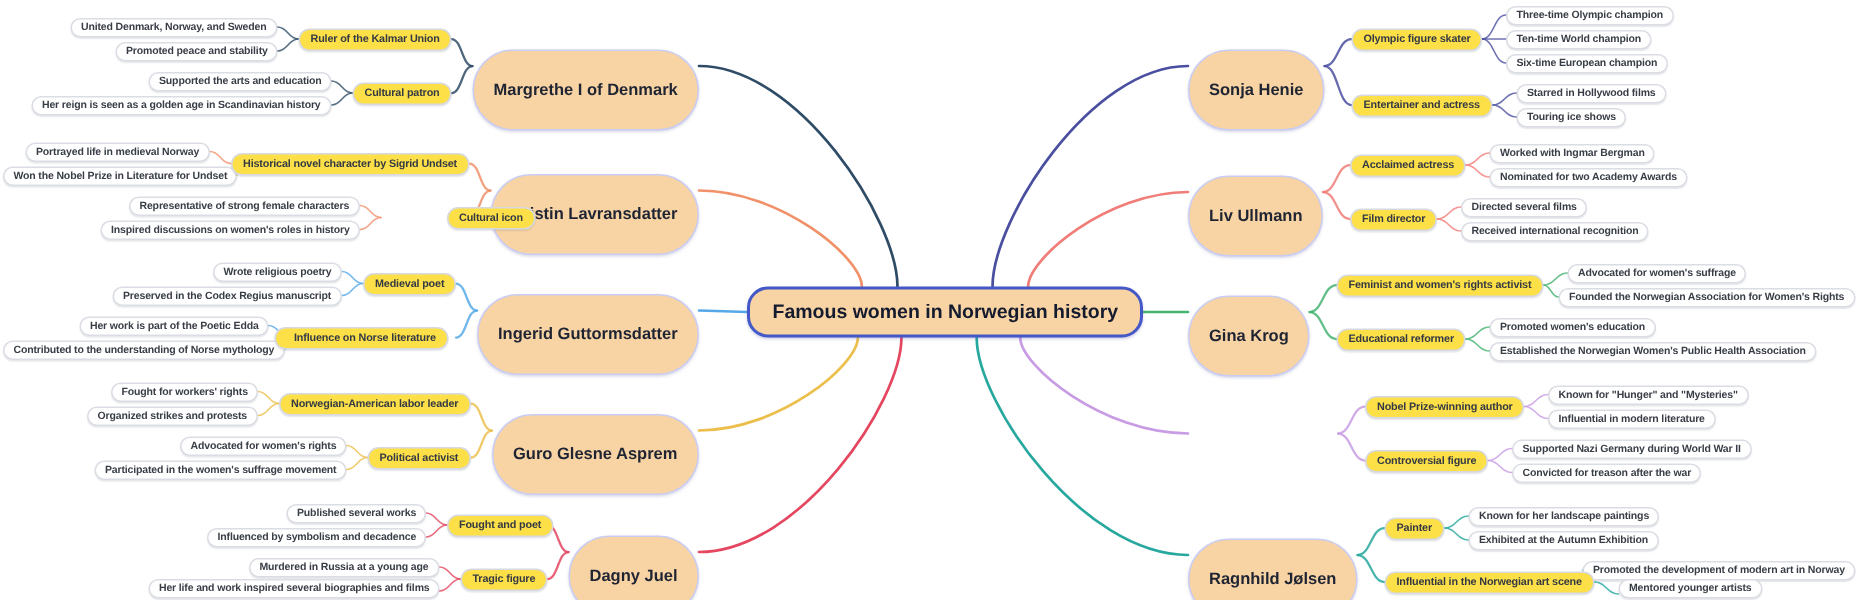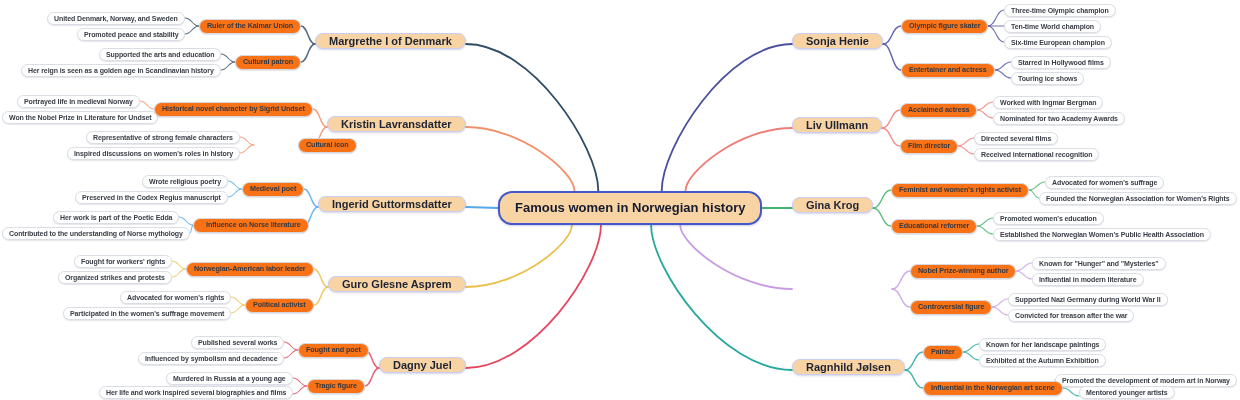--- a/index.html
+++ b/index.html
@@ -12,25 +12,25 @@
     position:absolute;left:0;top:0;box-sizing:border-box;white-space:nowrap;
     z-index:2;
   }
   .leaf{
     font-size:7px;letter-spacing:-0.1px;line-height:9px;padding:1px 6px;
     background:#ffffff;border:1px solid #dadde3;border-radius:8px;
     box-shadow:0 1px 1px rgba(110,115,140,.18);color:#383d46;font-weight:600;
   }
   .topic{
     font-size:7.2px;letter-spacing:-0.1px;line-height:10px;padding:1.5px 7px;
-    background:#f97316;border:1px solid #d6d9e0;border-radius:9px;
+    background:#fde047;border:1px solid #d6d9e0;border-radius:9px;
     box-shadow:0 1px 1px rgba(110,115,140,.18);color:#343944;font-weight:600;
   }
   .person{
-    font-size:11px;font-weight:bold;line-height:14px;padding:0 13px;
+    font-size:11px;font-weight:bold;line-height:14px;padding:19px 13px;
     background:#f8d3a3;border:1.5px solid #c9cdf3;border-radius:999px;
     color:#1f2433;box-shadow:0 1px 2px rgba(100,100,160,.25);
   }
   .root{
     font-size:13px;font-weight:bold;line-height:16px;padding:7px 15px;
     background:#f8d3a3;border:2px solid #4558c8;border-radius:14px;
     color:#151b2e;box-shadow:0 1px 2px rgba(80,90,170,.3);
   }
 </style>
 </head>
@@ -125,21 +125,21 @@
     <div class="node topic" style="left: 154px; top: 101.5px;">Historical novel character by Sigrid Undset</div>
     <div class="node leaf" style="left: 86px; top: 130.5px;">Representative of strong female characters</div>
     <div class="node leaf" style="left: 67px; top: 146.5px;">Inspired discussions on women's roles in history</div>
     <div class="node topic" style="left: 254px; top: 137.5px; margin-left: 44px;">Cultural icon</div>
     <div class="node person" style="left: 318px; top: 196px;">Ingerid Guttormsdatter</div>
     <div class="node leaf" style="left: 142px; top: 174.5px;">Wrote religious poetry</div>
     <div class="node leaf" style="left: 75px; top: 190.5px;">Preserved in the Codex Regius manuscript</div>
     <div class="node topic" style="left: 242px; top: 181.5px;">Medieval poet</div>
     <div class="node leaf" style="left: 53px; top: 210.5px;">Her work is part of the Poetic Edda</div>
     <div class="node leaf" style="left: 2px; top: 226.5px;">Contributed to the understanding of Norse mythology</div>
-    <div class="node topic" style="left: 193px; top: 217.5px; padding-left: 12px;">Influence on Norse literature</div>
+    <div class="node topic" style="left: 183px; top: 217.5px; padding-left: 12px;">Influence on Norse literature</div>
     <div class="node person" style="left: 328px; top: 276px;">Guro Glesne Asprem</div>
     <div class="node leaf" style="left: 74px; top: 254.5px;">Fought for workers' rights</div>
     <div class="node leaf" style="left: 58px; top: 270.5px;">Organized strikes and protests</div>
     <div class="node topic" style="left: 186px; top: 261.5px;">Norwegian-American labor leader</div>
     <div class="node leaf" style="left: 120px; top: 290.5px;">Advocated for women's rights</div>
     <div class="node leaf" style="left: 63px; top: 306.5px;">Participated in the women's suffrage movement</div>
     <div class="node topic" style="left: 245px; top: 297.5px;">Political activist</div>
     <div class="node person" style="left: 379px; top: 357px;">Dagny Juel</div>
     <div class="node leaf" style="left: 191px; top: 335.5px;">Published several works</div>
     <div class="node leaf" style="left: 138px; top: 351.5px;">Influenced by symbolism and decadence</div>

